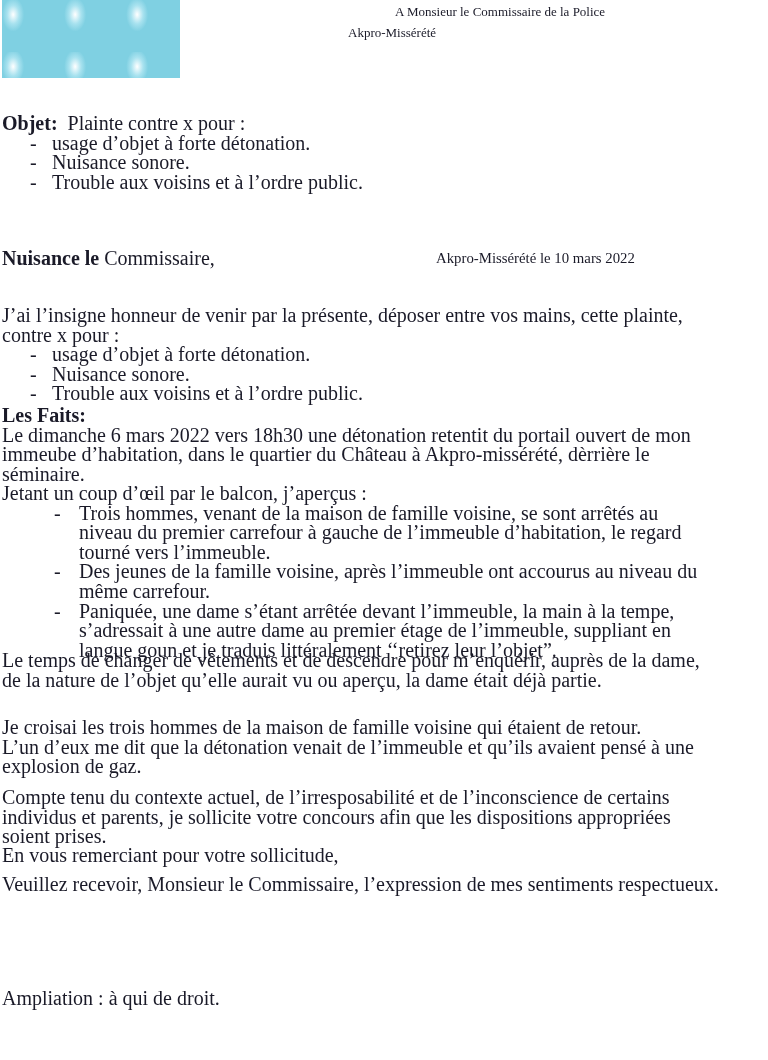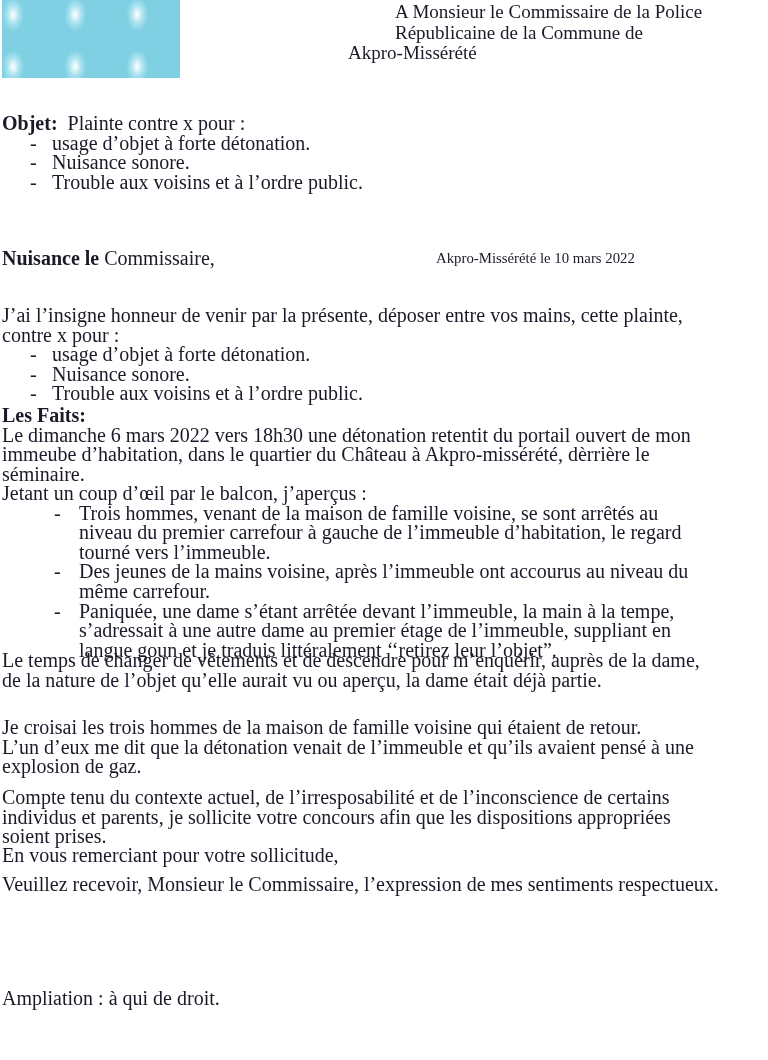--- a/index.html
+++ b/index.html
@@ -64,21 +64,21 @@
       62px 52px, 58px 48px, 70px 56px, 54px 46px,
       66px 54px, 60px 50px, 72px 58px, 56px 47px, 64px 53px,
       34px 30px, 28px 26px, 38px 33px, 26px 24px, 31px 28px, 29px 25px,
       100% 100%;
   }
 
   .recipient-block {
     position: absolute;
     left: 348px;
     top: 2px;
-    font-size: 19px;
+    font-size: 13px;
     line-height: 20.5px;
     white-space: nowrap;
   }
   .recipient-block .r-line { display: block; }
   .recipient-block .r-line.indented { padding-left: 47px; }
 
   
   .block {
     position: absolute;
     left: 2px;
@@ -127,21 +127,20 @@
 
 <div class="page">
 
   <div class="header-row">
     <div class="letterhead-image">
       <div class="droplets"></div>
     </div>
 
     <div class="recipient-block">
       <span class="r-line indented">A Monsieur le Commissaire de la Police</span>
-      <span class="r-line indented">Républicaine de la Commune de</span>
       <span class="r-line">Akpro-Missérété</span>
     </div>
   </div>
 
   <div class="block" style="top:114px;">
     <p class="para">
       <b>Objet:</b><span>&nbsp;&nbsp;</span><span>Plainte contre x pour :</span>
     </p>
     <ul class="dash-list">
       <li>
@@ -190,21 +189,21 @@
 
   <div class="block wrapbox" style="top:484px;">
     <p class="para">Jetant un coup d’œil par le balcon, j’aperçus :</p>
     <ul class="dash-list deep">
       <li>
         <span class="dash">-</span>
         <span>Trois hommes,  venant de la maison de famille voisine, se sont arrêtés au niveau du premier carrefour à gauche de l’immeuble d’habitation, le regard tourné vers l’immeuble.</span>
       </li>
       <li>
         <span class="dash">-</span>
-        <span>Des jeunes de la mains voisine, après l’immeuble ont accourus au niveau du même carrefour.</span>
+        <span>Des jeunes de la famille voisine, après l’immeuble ont accourus au niveau du même carrefour.</span>
       </li>
       <li>
         <span class="dash">-</span>
         <span>Paniquée, une dame s’étant arrêtée devant l’immeuble, la main à la tempe, s’adressait à une autre dame au premier étage de l’immeuble, suppliant en langue goun et je traduis littéralement  ‘‘retirez leur  l’objet”.</span>
       </li>
     </ul>
   </div>
 
   <div class="block wrapbox" style="top:651px;">
     <p class="para">Le temps de changer de vêtements et de descendre pour m’enquérir,  auprès de  la dame, de la nature de l’objet qu’elle aurait vu ou aperçu, la dame était déjà partie.</p>

